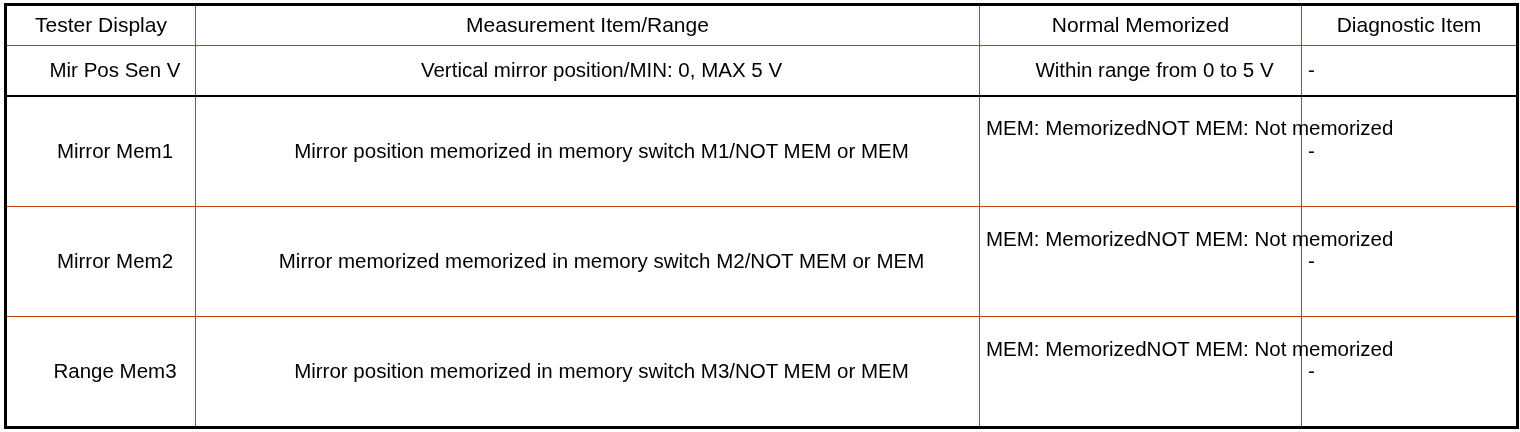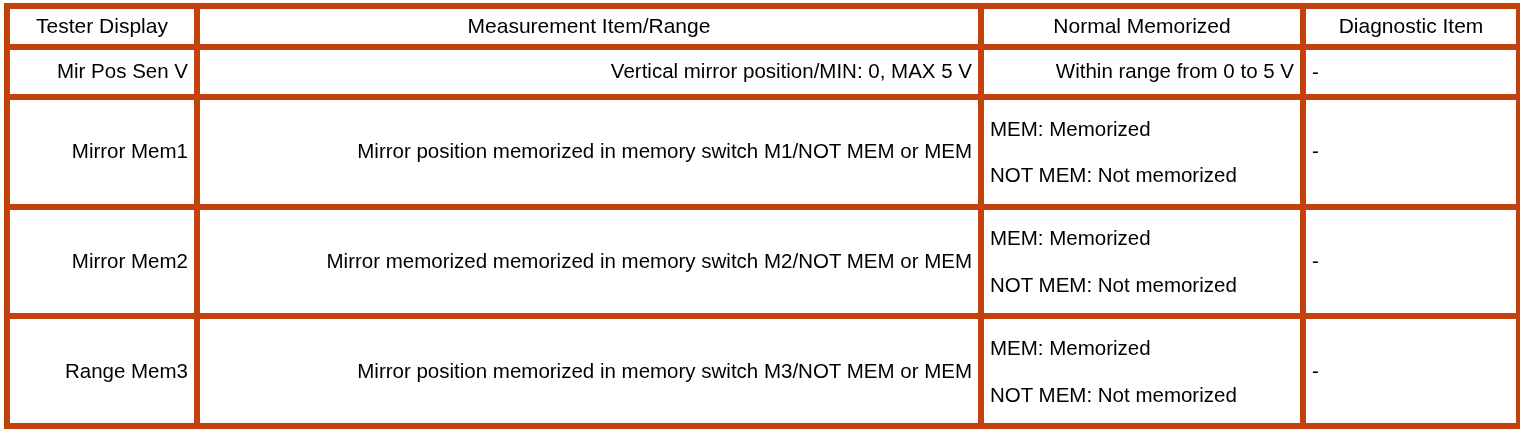--- a/index.html
+++ b/index.html
@@ -26,21 +26,21 @@
     border-collapse: collapse;
     table-layout: fixed;
     width: 1512px;
     height: 426px;
     margin: 3px 0 0 4px;
     border: 3px solid #000000;
   }
 
   table.diag-table td,
   table.diag-table th {
-    border: 6px solid #c2410c;
+    border: 1px solid #c2410c;
     padding: 0;
     vertical-align: middle;
     font-weight: normal;
     background: #ffffff;
   }
 
   
   col.c-tester { width: 190px; }
   col.c-meas   { width: 784px; }
   col.c-norm   { width: 322px; }
@@ -59,35 +59,34 @@
 
   
   .cell-text {
     display: block;
     font-size: 20.5px;
     line-height: 1.12;
     padding: 0 6px;
     white-space: nowrap;
   }
 
-  .cell-left { text-align: right; margin-left: 28px; }
+  .cell-left { text-align: center; margin-left: 28px; }
 
   
   tr.row-short { height: 45px; }
 
   
   tr.row-tall { height: 99px; }
 
   
   tr.sep-strong > td { border-top: 2px solid #000000; }
 
   
   .stacked {
     display: flex;
-    flex-direction: column;
     justify-content: space-between;
     height: 82px;
     padding: 7px 6px 6px 6px;
     box-sizing: border-box;
   }
   .stacked .line {
     font-size: 20.5px;
     line-height: 1.1;
     white-space: nowrap;
   }

